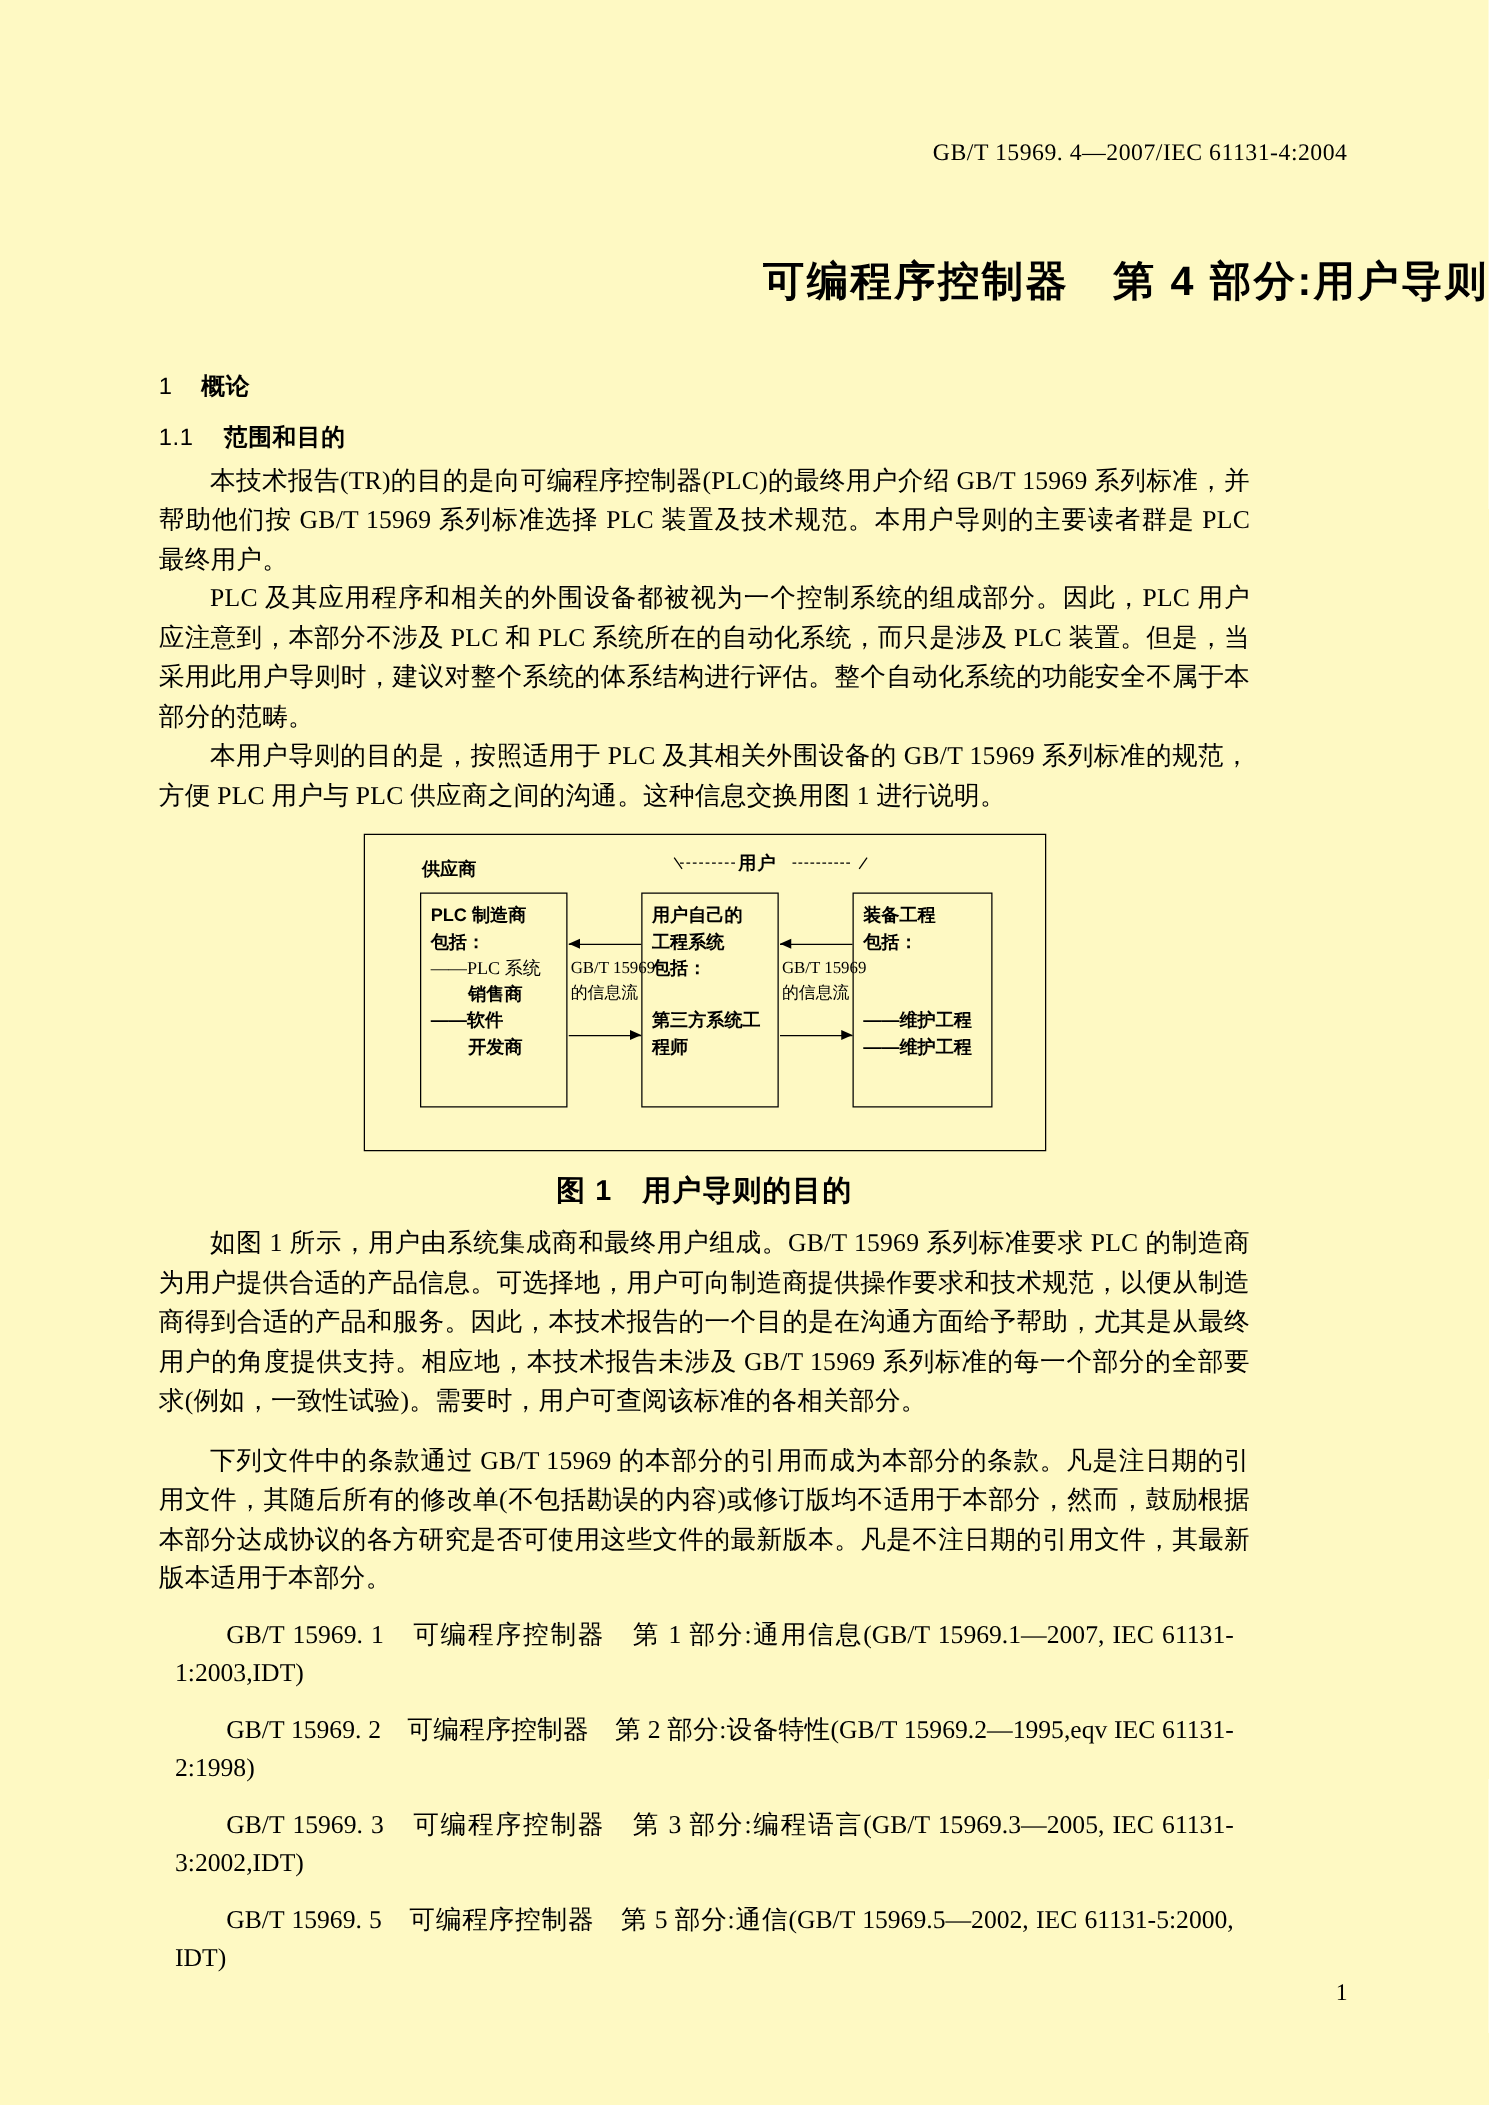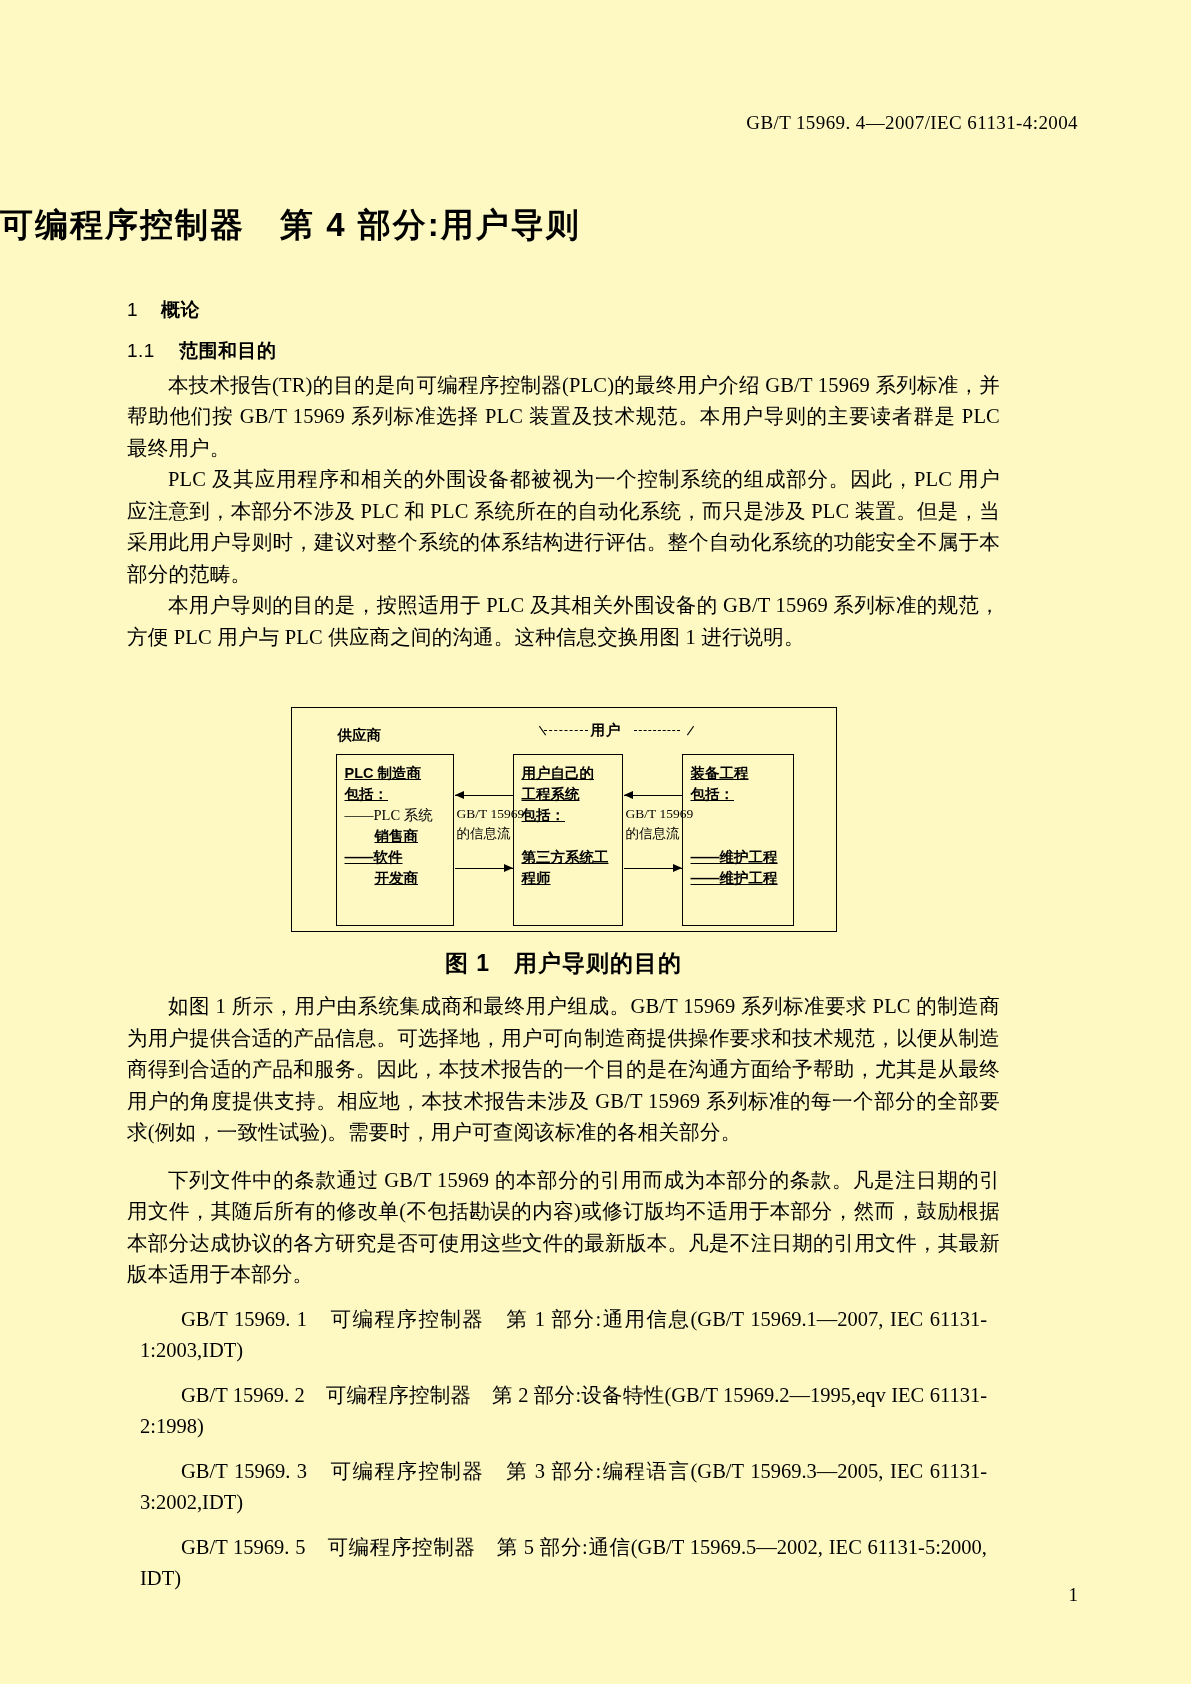--- a/index.html
+++ b/index.html
@@ -31,21 +31,21 @@
     letter-spacing: 0.4px;
     white-space: nowrap;
   }
 
   
   .doc-title {
     position: absolute;
     top: 203px;
     left: 0;
     right: 0;
-    text-align: left;
+    text-align: right;
     font-family: "Liberation Sans", "DejaVu Sans", sans-serif;
     font-weight: bold;
     font-size: 33px;
     letter-spacing: 2px;
   }
 
   
   .body-col {
     position: absolute;
     top: 300px;
@@ -87,25 +87,24 @@
   
   .figure-wrap {
     margin: 14px 0 0 0;
     display: flex;
     flex-direction: column;
     align-items: center;
   }
   .fig-frame {
     position: relative;
     width: 546px;
-    height: 225px;
+    height: 254px;
     border: 1.5px solid #000;
     box-sizing: border-box;
     font-family: "Liberation Serif", "DejaVu Serif", serif;
-    margin-top: 40px;
   }
   .fig-label-supplier {
     position: absolute;
     left: 46px;
     top: 18px;
     font-size: 14.5px;
     font-family: "Liberation Sans", "DejaVu Sans", sans-serif;
     font-weight: bold;
     white-space: nowrap;
   }
@@ -120,21 +119,21 @@
     letter-spacing: 1px;
   }
   .fig-box {
     position: absolute;
     border: 1.5px solid #000;
     box-sizing: border-box;
     font-size: 14.5px;
     line-height: 21px;
     padding: 8px 6px 0 8px;
   }
-  .fig-box .bold { font-family: "Liberation Sans", "DejaVu Sans", sans-serif; font-weight: bold; text-decoration: underline; }
+  .fig-box .bold { font-family: "Liberation Sans", "DejaVu Sans", sans-serif; font-weight: bold; }
   .fig-box .ind  { padding-left: 30px; display: block; }
 
   #box-mfr  { left: 44px;  top: 46px;  width: 118px; height: 172px; }
   #box-eng  { left: 221px; top: 46px;  width: 110px; height: 172px; }
   #box-equip{ left: 390px; top: 46px;  width: 112px; height: 172px; }
 
   .flow-label {
     position: absolute;
     font-size: 13.5px;
     line-height: 20px;

